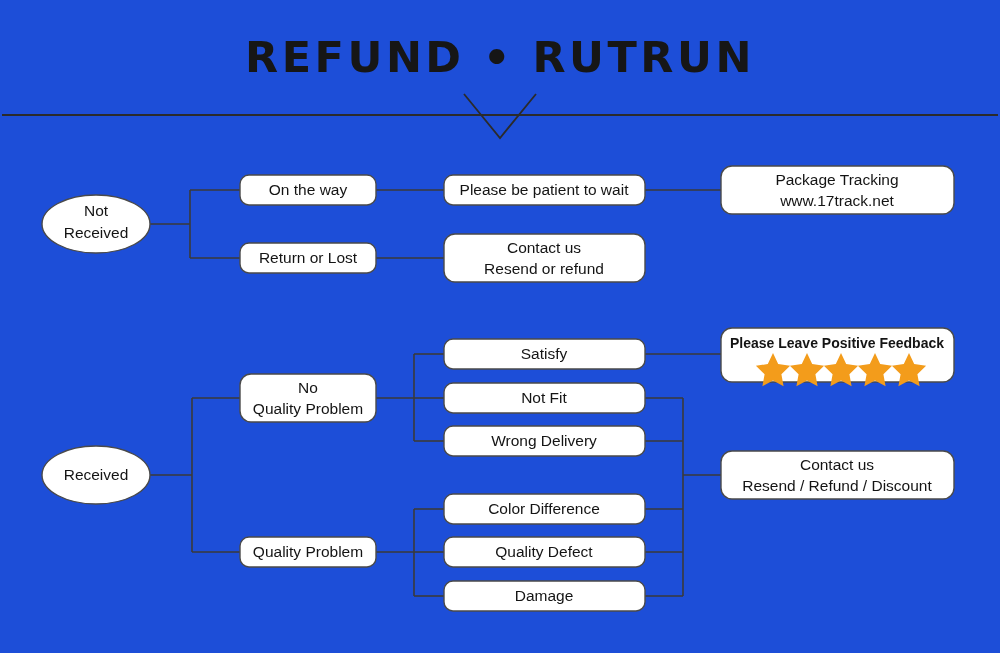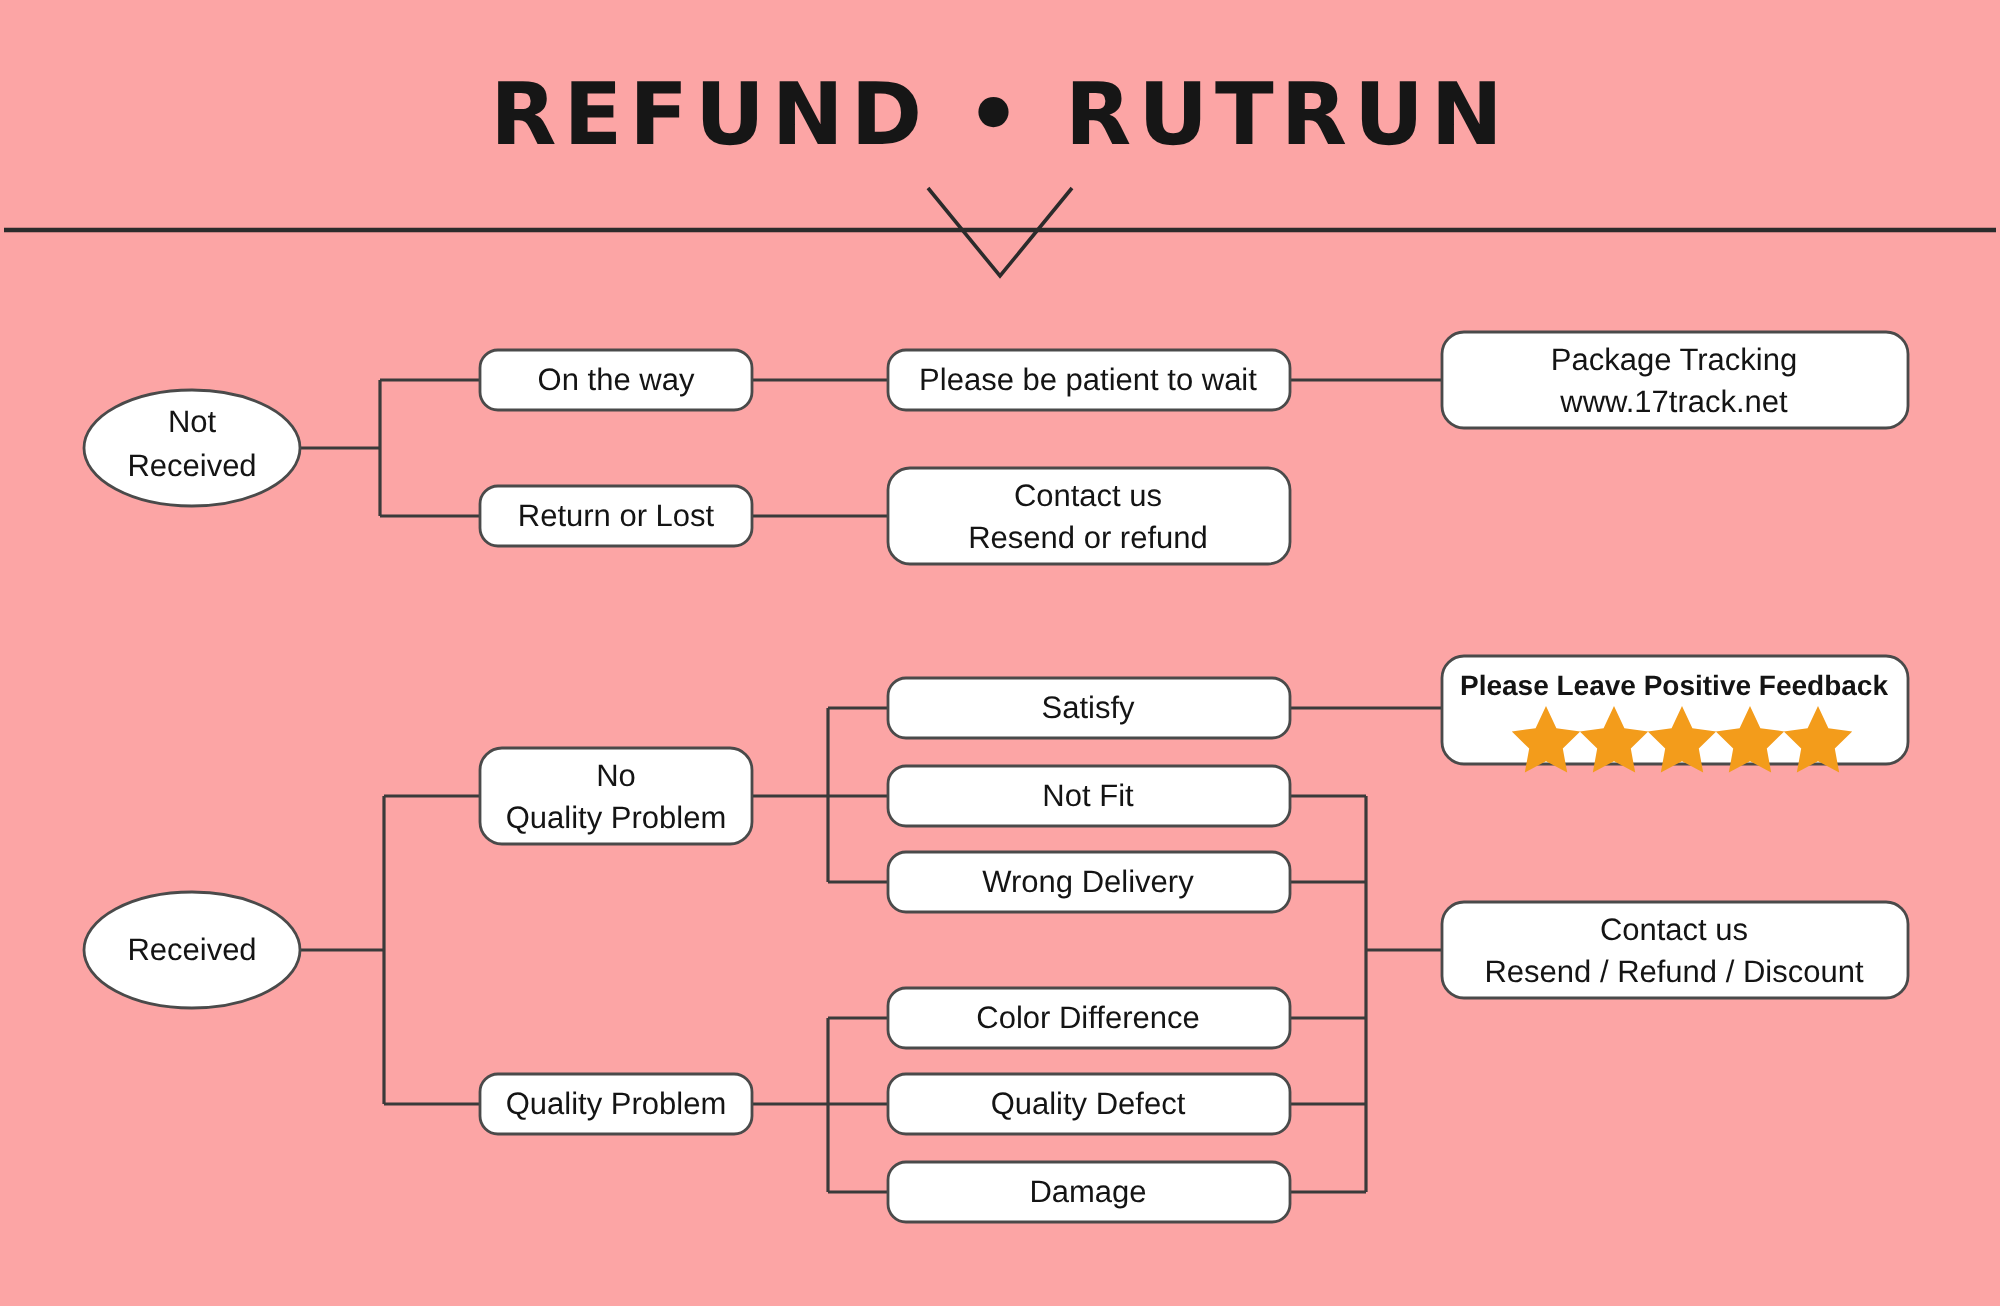--- a/index.html
+++ b/index.html
@@ -7,21 +7,21 @@
     padding: 0;
     background: #ffffff;
   }
   body {
     font-family: "Liberation Sans", sans-serif;
   }
   #page {
     position: relative;
     width: 1000px;
     height: 653px;
-    background: #fca5a5;
+    background: #1d4ed8;
     overflow: hidden;
   }
   #diagram {
     position: absolute;
     top: 0;
     left: 0;
     width: 1000px;
     height: 653px;
     display: block;
   }

